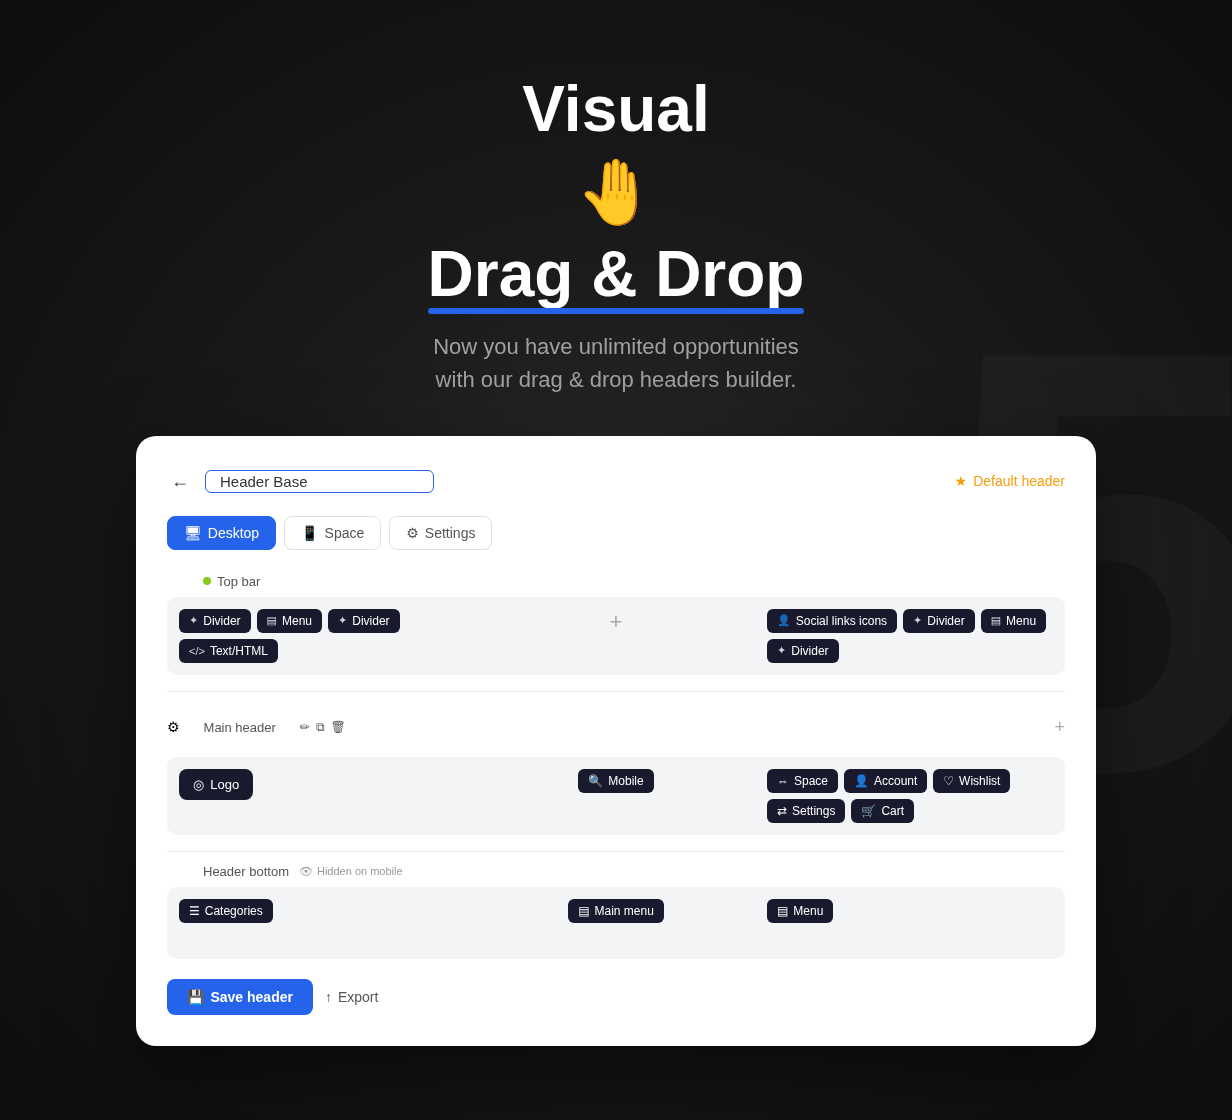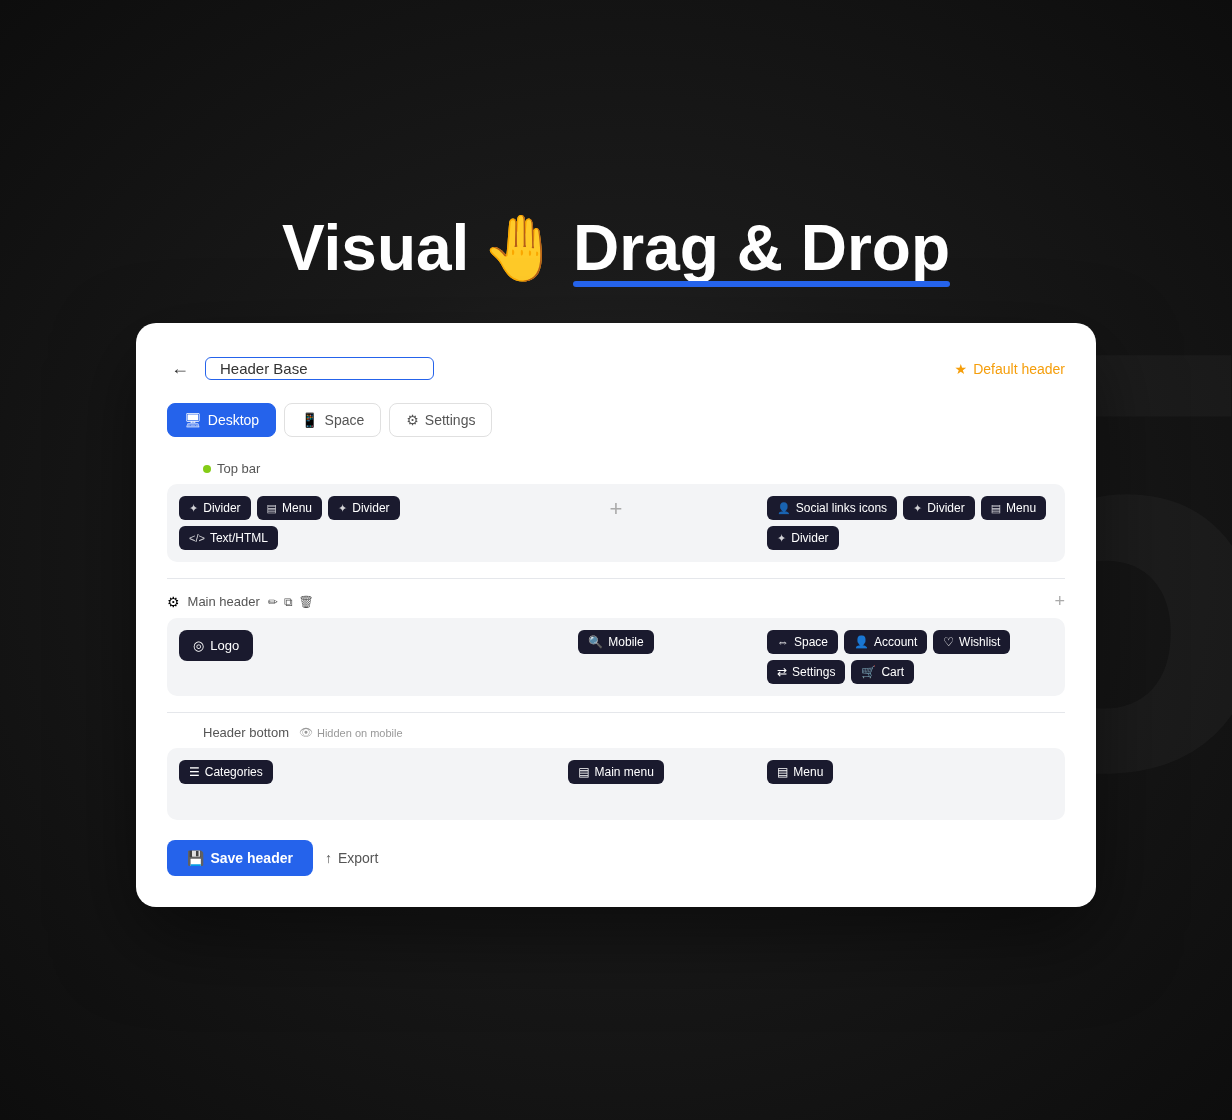--- a/index.html
+++ b/index.html
@@ -48,20 +48,21 @@
 
     .hero-title-line1 {
       font-size: 64px;
       font-weight: 800;
       color: #ffffff;
       line-height: 1.1;
       display: flex;
       align-items: center;
       justify-content: center;
       gap: 12px;
+      flex-direction: column;
     }
 
     .drag-drop-underline {
       position: relative;
       display: inline-block;
       text-align: center;
     }
 
     .drag-drop-underline::after {
       content: '';
@@ -341,20 +342,24 @@
 
 <div class="bg-number">5</div>
 
 <div class="page-wrapper">
 
   <div class="hero-section">
     <div class="hero-title-line1">
       <span>Visual </span>
       <span>🤚</span>
       <span class="drag-drop-underline">Drag &amp; Drop</span>
+    </div>
+    <div class="hero-subtitle">
+      <span>Now you have unlimited opportunities</span><br>
+      <span>with our drag &amp; drop headers builder.</span>
     </div>
   </div>
 
   <div class="ui-card">
 
     <div class="card-header">
       <div class="card-header-left">
         <button class="back-btn">←</button>
         <input class="header-name-input" type="text" value="Header Base" style="">
       </div>
@@ -429,21 +434,21 @@
         </div>
       </div>
     </div>
 
     <div class="section-divider"></div>
 
     <div class="section-block">
       <div class="main-header-section-header">
         <div class="main-header-label-group">
           <span class="section-gear">⚙</span>
-          <span class="section-label" style="margin:0">Main header</span>
+          <span class="section-label" style="margin:16px">Main header</span>
           <div class="edit-tools">
             <span class="edit-tool-icon">✏</span>
             <span class="edit-tool-icon">⧉</span>
             <span class="edit-tool-icon">🗑</span>
           </div>
         </div>
         <button class="plus-btn" style="font-size:18px;color:#aaa;">+</button>
       </div>
       <div class="section-row">
 

